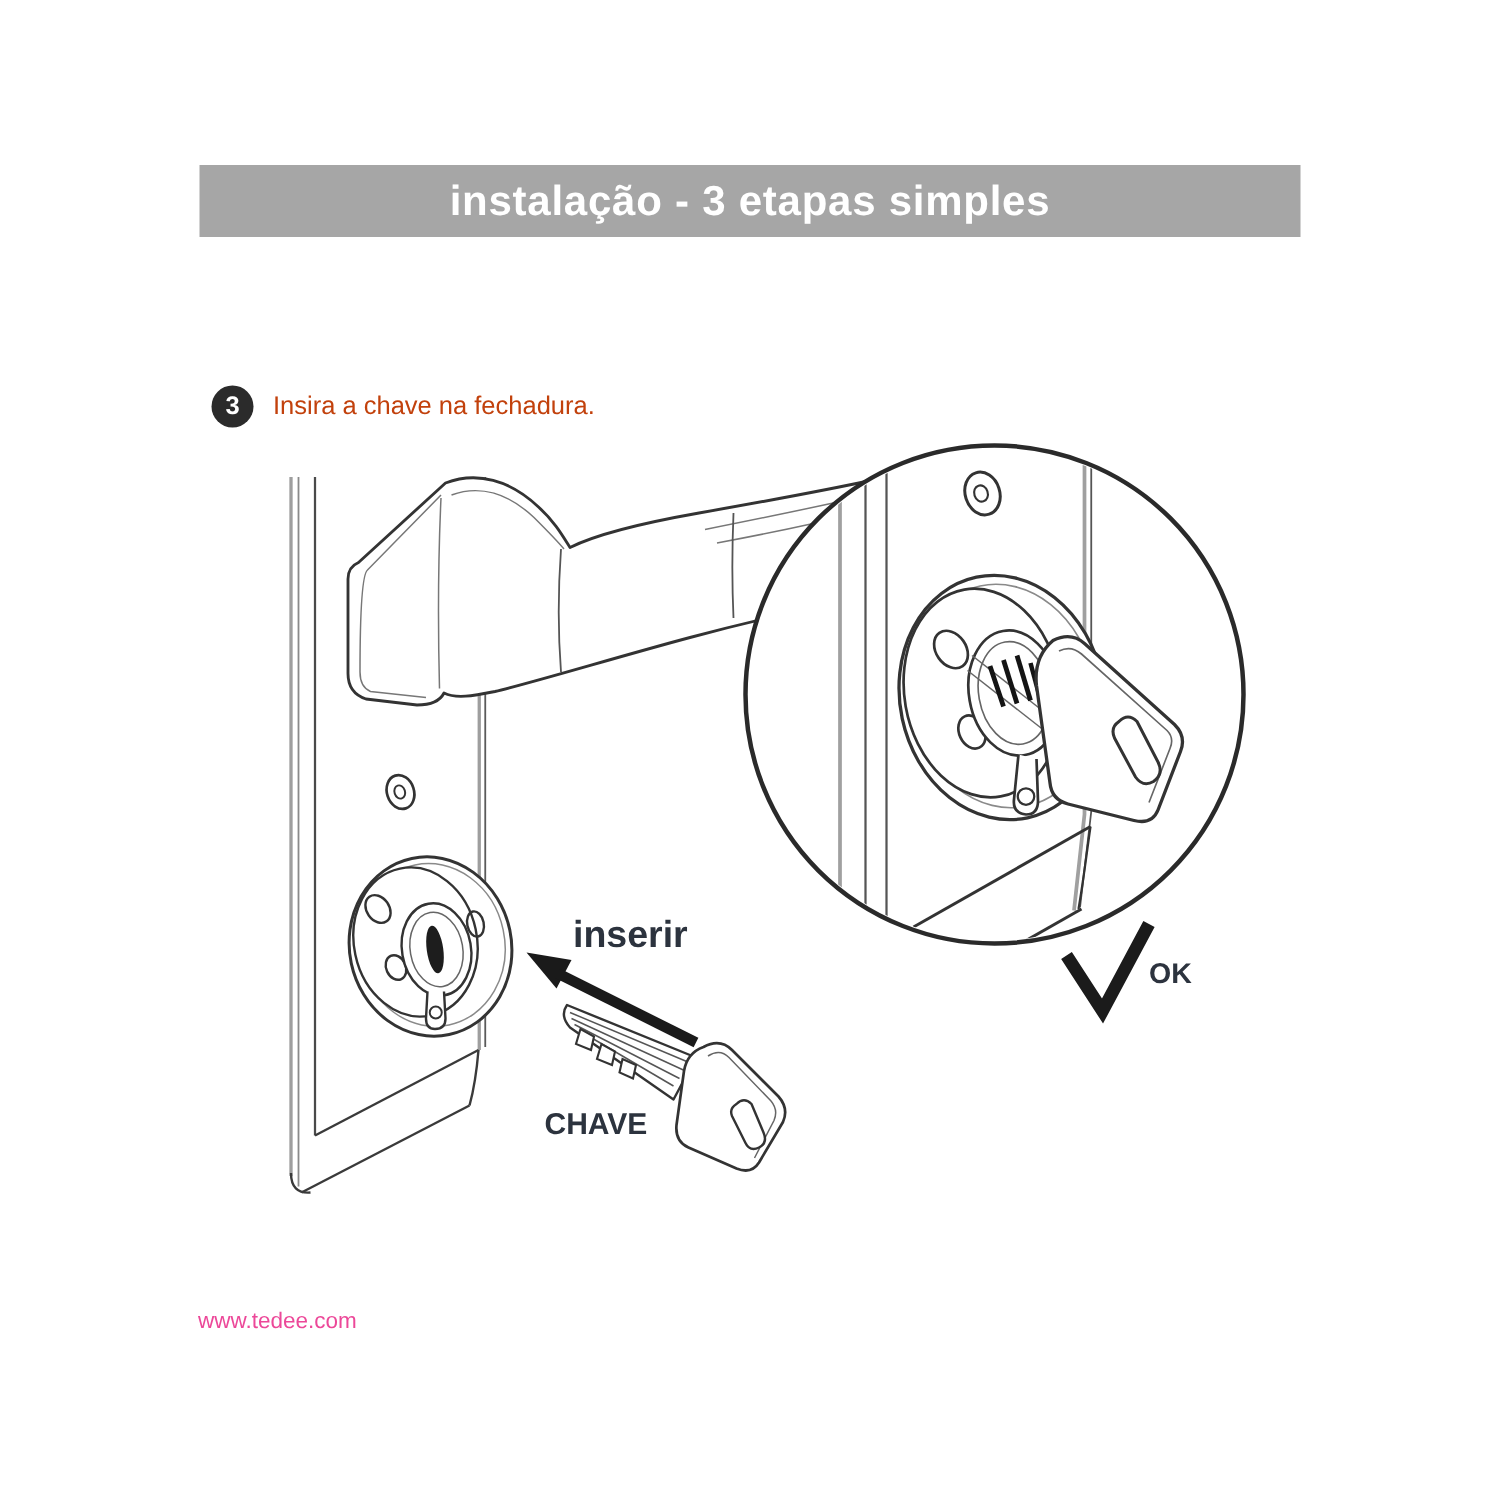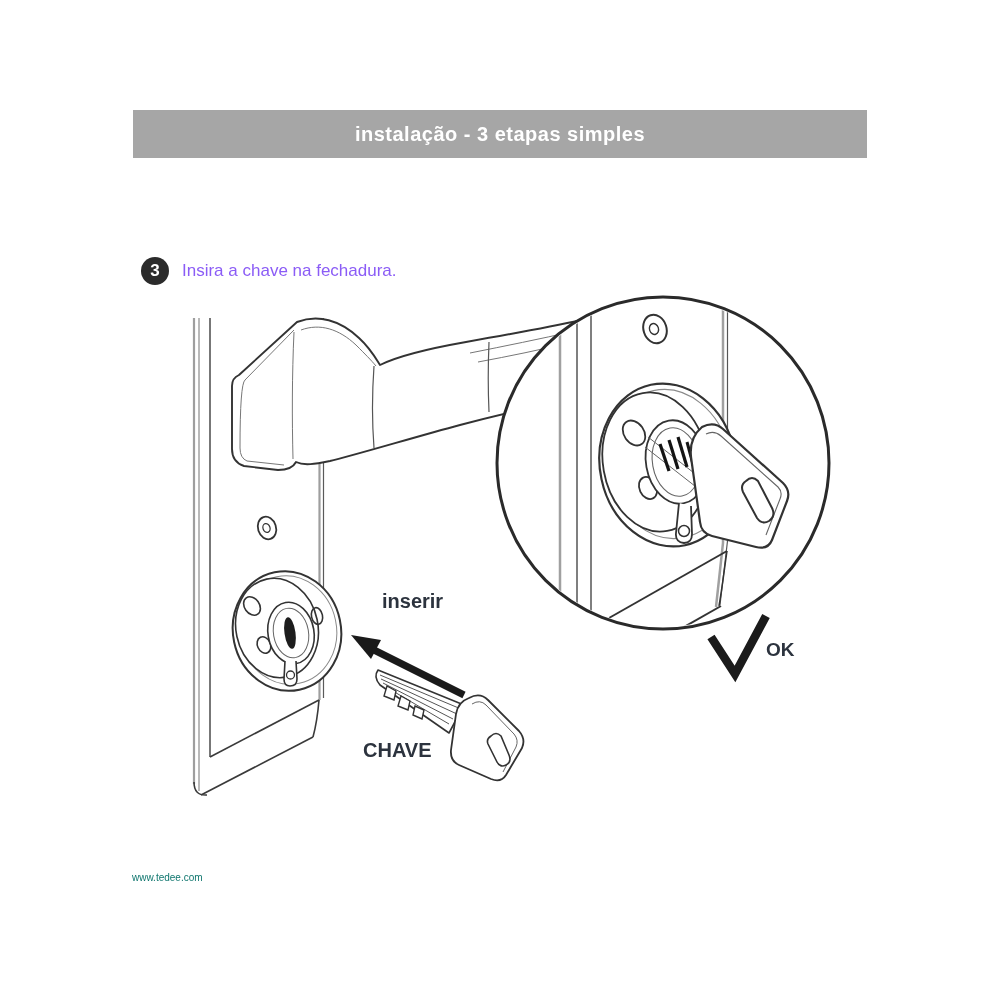--- a/index.html
+++ b/index.html
@@ -5,38 +5,38 @@
   html,body{margin:0;padding:0;background:#e9e9e9;}
   .page{
     position:relative;width:1000px;height:1000px;background:#ffffff;
     font-family:"Liberation Sans",sans-serif;overflow:hidden;margin:0 auto;
   }
   .header-bar{
     position:absolute;left:133px;top:110px;width:734px;height:48px;
     background:#a6a6a6;display:flex;align-items:center;justify-content:center;
   }
   .header-bar span{
-    color:#ffffff;font-size:20px;font-weight:bold;letter-spacing:0.5px;
+    color:#ffffff;font-size:28px;font-weight:bold;letter-spacing:0.5px;
   }
   .step-row{position:absolute;left:141px;top:257px;display:flex;align-items:center;}
   .step-badge{
     width:28px;height:28px;border-radius:50%;background:#2b2b2b;color:#fff;
     font-size:17px;font-weight:bold;display:flex;align-items:center;justify-content:center;
     flex:0 0 auto;
   }
-  .step-text{margin-left:13px;font-size:17px;color:#8b5cf6;}
+  .step-text{margin-left:13px;font-size:17px;color:#c2410c;}
   .illustration{position:absolute;left:0;top:0;width:1000px;height:1000px;}
   .illustration svg{position:absolute;left:0;top:0;}
   .diagram-label{position:absolute;font-weight:bold;color:#2c333e;white-space:nowrap;}
-  .label-inserir{left:382px;top:590px;font-size:20px;}
+  .label-inserir{left:382px;top:609px;font-size:25px;}
   .label-chave{left:363px;top:739px;font-size:20px;}
   .label-ok{left:766px;top:639px;font-size:19px;}
   .footer{
     position:absolute;left:132px;right:132px;top:872px;display:flex;
-    justify-content:space-between;font-size:10px;color:#0f766e;
+    justify-content:space-between;font-size:15px;color:#ec4899;
   }
 </style>
 </head>
 <body>
 
 <div class="page">
 
   <div class="header-bar">
     <span>instalação - 3 etapas simples</span>
   </div>

